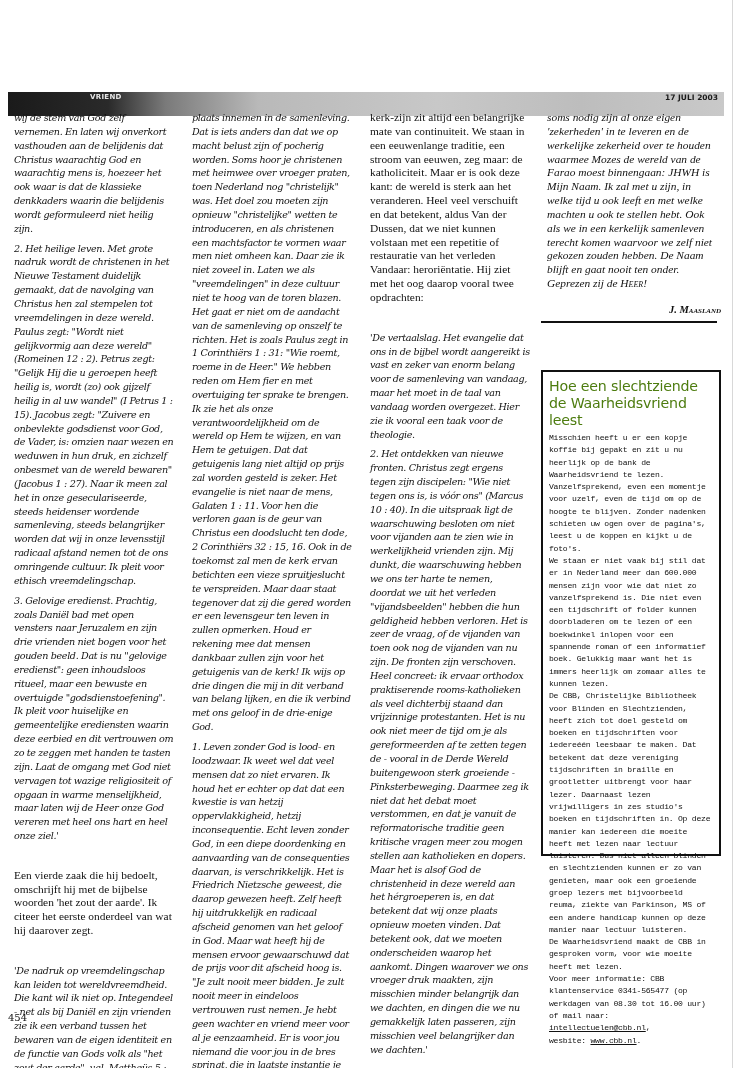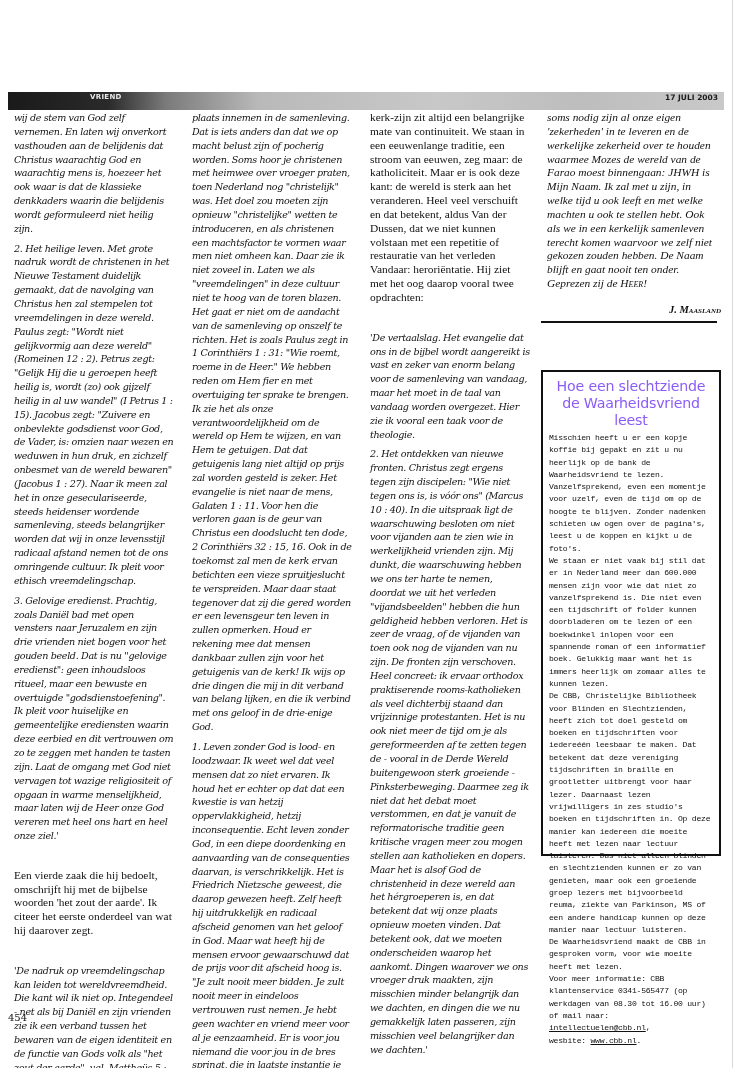--- a/index.html
+++ b/index.html
@@ -1,20 +1,20 @@
 <!DOCTYPE html>
 <html><head>
 <meta charset="utf-8">
 <style>
   html, body { margin: 0; padding: 0; background: #ffffff; }
   body { width: 738px; height: 1068px; position: relative; overflow: hidden; color: #111; }
   .page { position: absolute; left: 0; top: 0; width: 738px; height: 1068px; background: #fff; }
 
   .header-bar {
-    position: absolute; left: 8px; top: 92px; width: 716px; height: 18px;
+    position: absolute; left: 8px; top: 92px; width: 716px; height: 24px;
     background: linear-gradient(90deg, #1a1a1a 0%, #2a2a2a 14%, #7a7a7a 22%, #b9b9b9 35%, #c8c8c8 60%, #bdbdbd 80%, #c9c9c9 100%);
   }
   .header-bar .pub {
     position: absolute; left: 82px; top: 0; font-family: "DejaVu Sans", sans-serif;
     font-size: 7px; font-weight: bold; color: #e8e8e8; letter-spacing: 0.3px; line-height: 11px;
   }
   .header-bar .date {
     position: absolute; right: 6px; top: 0; font-family: "DejaVu Sans", sans-serif;
     font-size: 7.5px; font-weight: bold; color: #1a1a1a; line-height: 11px; text-align: right;
   }
@@ -42,21 +42,21 @@
 
   .sc { font-variant: small-caps; }
 
   .box {
     position: absolute; left: 541px; top: 370px; width: 164px; height: 476px;
     border: 2px solid #111; padding: 6px 6px 0 6px;
     font-family: "DejaVu Sans", sans-serif;
   }
   .box h2 {
     margin: 0 0 3px 0; font-family: "DejaVu Sans", sans-serif; font-weight: normal;
-    font-size: 14.2px; line-height: 17px; letter-spacing: -0.2px; color: #8b5cf6; text-align: center;
+    font-size: 14.2px; line-height: 17px; letter-spacing: -0.2px; color: #4d7c0f;
   }
   .box .body { font-size: 8.1px; line-height: 12.3px; letter-spacing: -0.25px; }
   .box .body p { margin: 0; font-family: Liberation Mono, monospace; }
   .box .link { text-decoration: underline; }
 
   .page-number {
     position: absolute; left: 8px; top: 1012px; font-family: "DejaVu Serif", serif;
     font-size: 10px;
   }
   .right-edge { position: absolute; left: 732px; top: 0; width: 1px; height: 1068px; background: #d8d8d8; }

